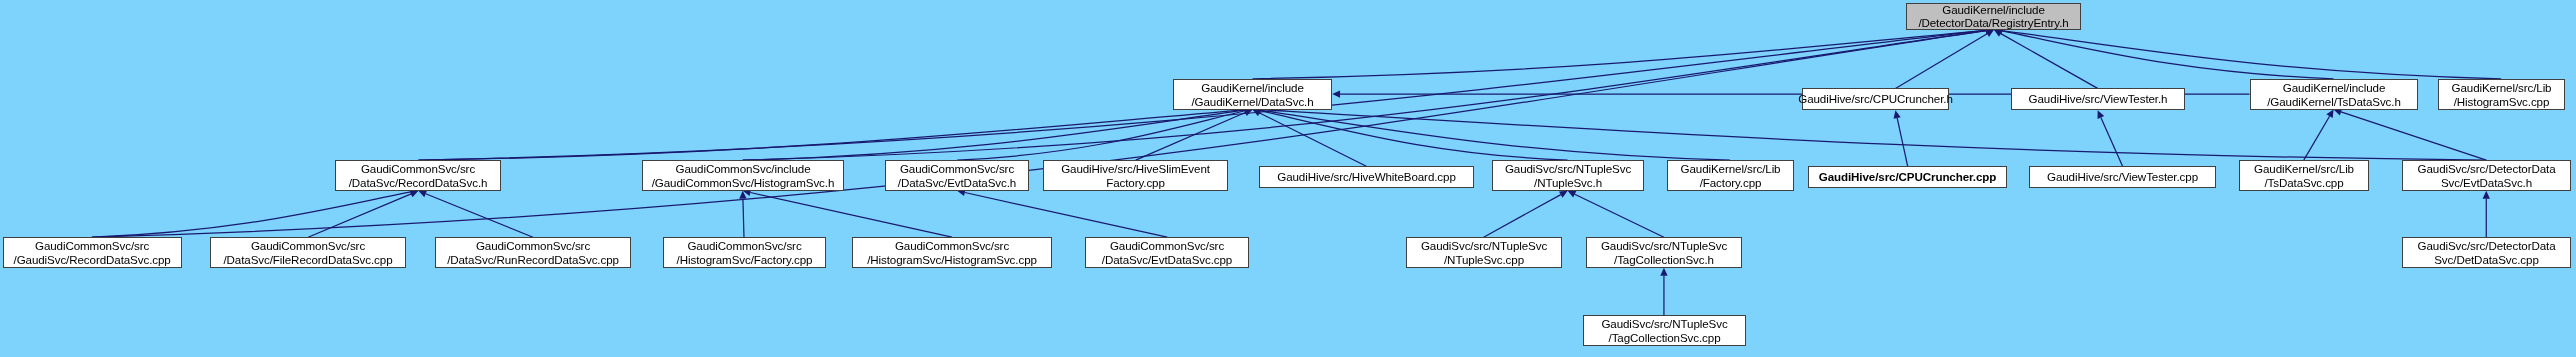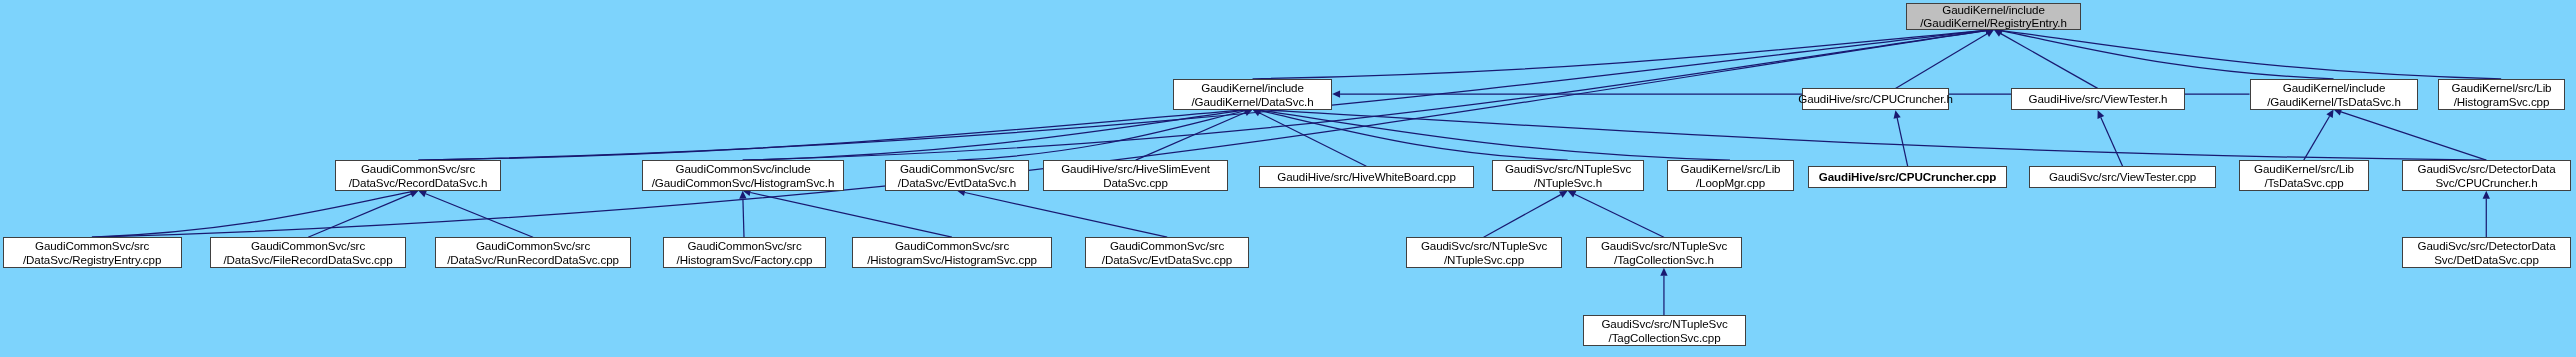--- a/index.html
+++ b/index.html
@@ -174,21 +174,21 @@
         <polygon points="2840.5,218 2844.7,227 2836.3,227" fill="#191970"></polygon>
       </g>
       <g>
         <path d="M 1901 360 L 1901 315" fill="none" stroke="#191970" stroke-width="1.4"></path>
         <polygon points="1901,306 1905.2,315 1896.8,315" fill="#191970"></polygon>
       </g>
     </svg>
   <div id="node-layer">
       <div class="node root" style="left: 1906px; top: 2.6px; width: 175px; height: 27px;">
         <span class="line">GaudiKernel/include</span>
-        <span class="line">/GaudiKernel/RegistryEntry.h</span>
+        <span class="line">/DetectorData/RegistryEntry.h</span>
       </div>
       <div class="node" style="left: 1173px; top: 79px; width: 159px; height: 31px;">
         <span class="line">GaudiKernel/include</span>
         <span class="line">/GaudiKernel/DataSvc.h</span>
       </div>
       <div class="node" style="left: 1802px; top: 88px; width: 147px; height: 22px;">
         <span class="line">GaudiHive/src/CPUCruncher.h</span>
       </div>
       <div class="node" style="left: 2011px; top: 88px; width: 174px; height: 22px;">
         <span class="line">GaudiHive/src/ViewTester.h</span>
@@ -208,50 +208,50 @@
       <div class="node" style="left: 642px; top: 160px; width: 202px; height: 31px;">
         <span class="line">GaudiCommonSvc/include</span>
         <span class="line">/GaudiCommonSvc/HistogramSvc.h</span>
       </div>
       <div class="node" style="left: 885px; top: 160px; width: 144px; height: 31px;">
         <span class="line">GaudiCommonSvc/src</span>
         <span class="line">/DataSvc/EvtDataSvc.h</span>
       </div>
       <div class="node" style="left: 1043px; top: 160px; width: 185px; height: 31px; text-align: center;">
         <span class="line">GaudiHive/src/HiveSlimEvent</span>
-        <span class="line">DataSvc.cpp</span>
+        <span class="line">Factory.cpp</span>
       </div>
       <div class="node" style="left: 1259px; top: 166px; width: 215px; height: 22px;">
         <span class="line">GaudiHive/src/HiveWhiteBoard.cpp</span>
       </div>
       <div class="node" style="left: 1492px; top: 160px; width: 152px; height: 31px;">
         <span class="line">GaudiSvc/src/NTupleSvc</span>
         <span class="line">/NTupleSvc.h</span>
       </div>
       <div class="node" style="left: 1667px; top: 160px; width: 127px; height: 31px;">
         <span class="line">GaudiKernel/src/Lib</span>
-        <span class="line">/LoopMgr.cpp</span>
+        <span class="line">/Factory.cpp</span>
       </div>
       <div class="node" style="left: 1808px; top: 166px; width: 199px; height: 22px; font-weight: bold;">
         <span class="line">GaudiHive/src/CPUCruncher.cpp</span>
       </div>
       <div class="node" style="left: 2029px; top: 166px; width: 187px; height: 22px;">
-        <span class="line">GaudiSvc/src/ViewTester.cpp</span>
+        <span class="line">GaudiHive/src/ViewTester.cpp</span>
       </div>
       <div class="node" style="left: 2239px; top: 160px; width: 130px; height: 31px;">
         <span class="line">GaudiKernel/src/Lib</span>
         <span class="line">/TsDataSvc.cpp</span>
       </div>
       <div class="node" style="left: 2402px; top: 160px; width: 169px; height: 31px;">
         <span class="line">GaudiSvc/src/DetectorData</span>
-        <span class="line">Svc/CPUCruncher.h</span>
+        <span class="line">Svc/EvtDataSvc.h</span>
       </div>
       <div class="node" style="left: 2.6px; top: 237px; width: 179px; height: 31px;">
         <span class="line">GaudiCommonSvc/src</span>
-        <span class="line">/DataSvc/RegistryEntry.cpp</span>
+        <span class="line">/GaudiSvc/RecordDataSvc.cpp</span>
       </div>
       <div class="node" style="left: 210px; top: 237px; width: 196px; height: 31px;">
         <span class="line">GaudiCommonSvc/src</span>
         <span class="line">/DataSvc/FileRecordDataSvc.cpp</span>
       </div>
       <div class="node" style="left: 435px; top: 237px; width: 196px; height: 31px;">
         <span class="line">GaudiCommonSvc/src</span>
         <span class="line">/DataSvc/RunRecordDataSvc.cpp</span>
       </div>
       <div class="node" style="left: 663px; top: 237px; width: 163px; height: 31px;">

